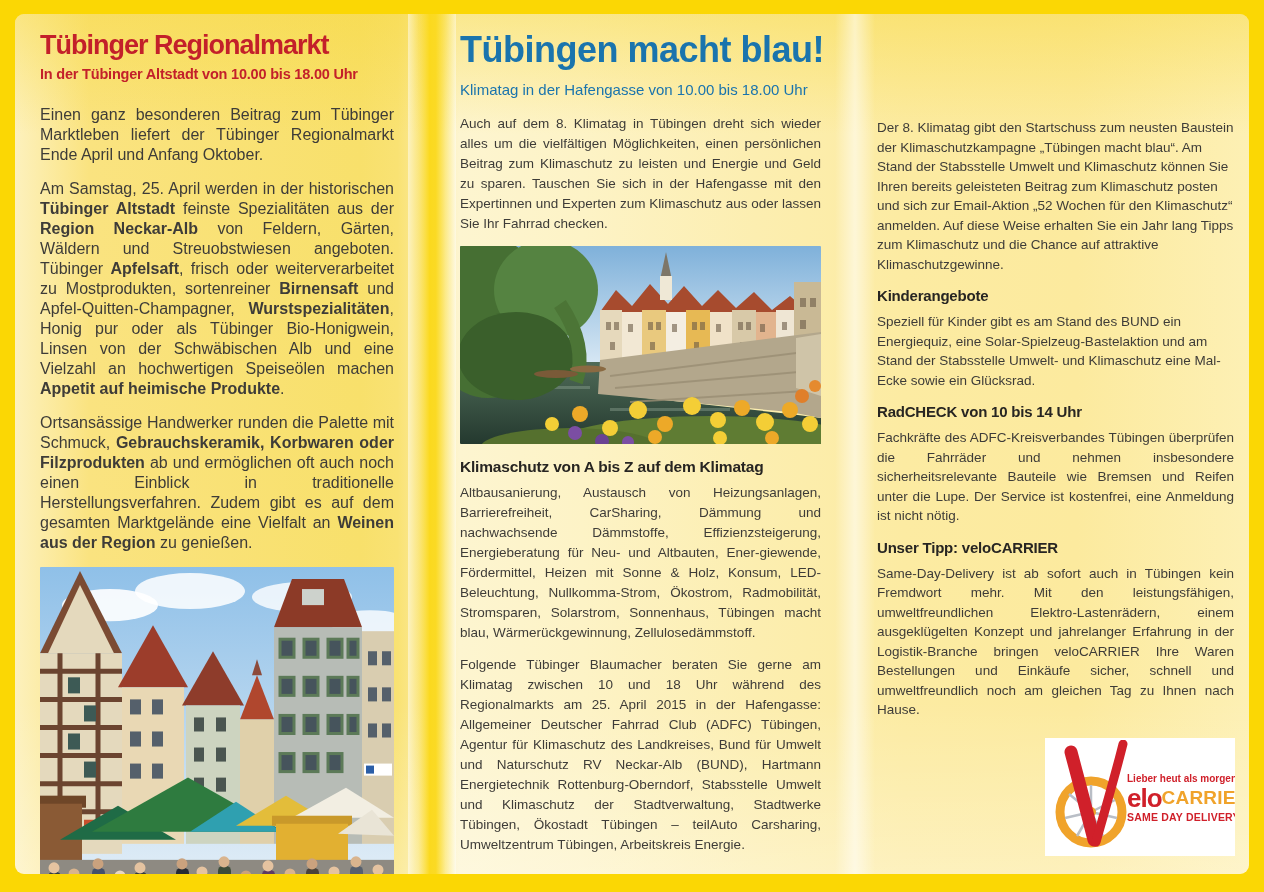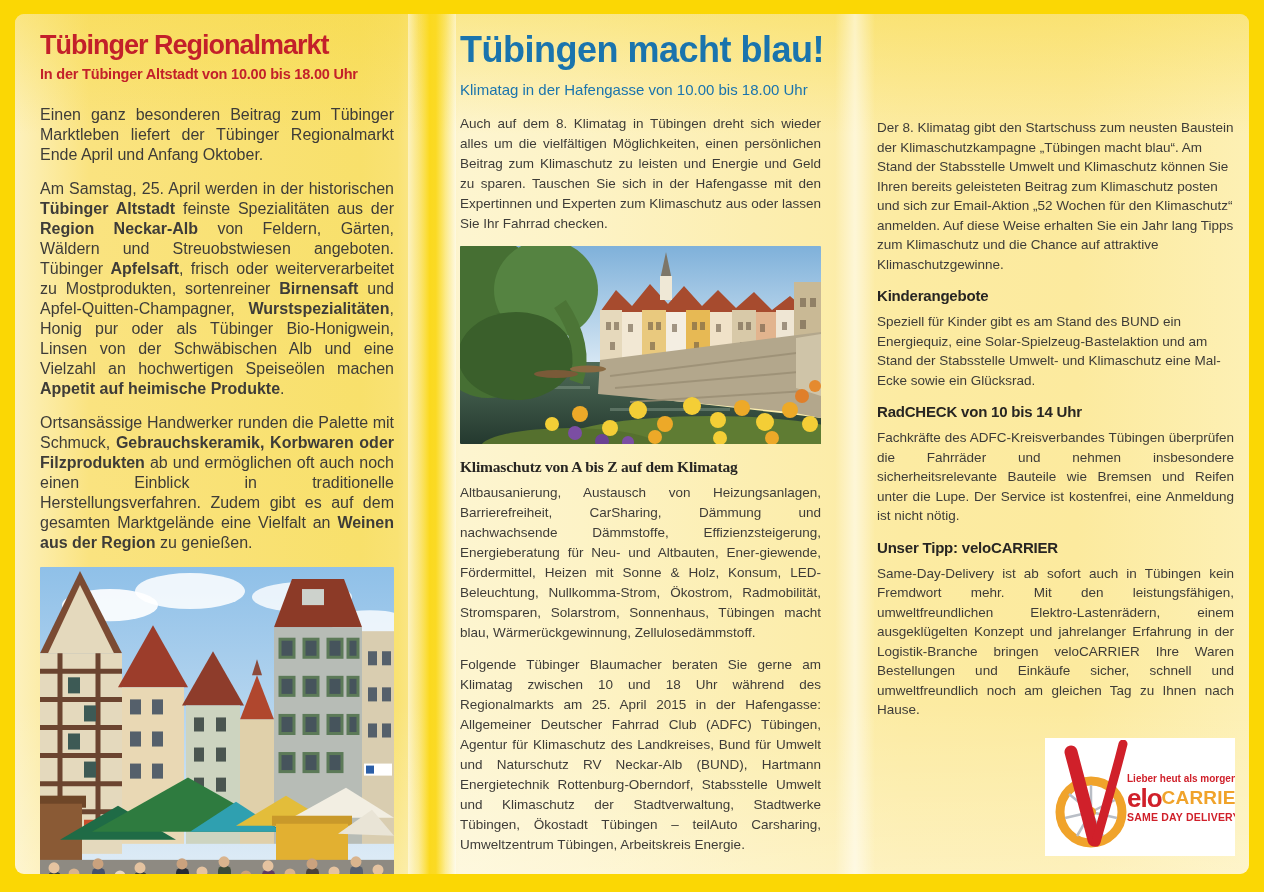--- a/index.html
+++ b/index.html
@@ -57,21 +57,21 @@
     font-size:15px;line-height:20px;font-weight:normal;color:#1a74ad;
     white-space:nowrap;margin-bottom:14px;
   }
   .col-mid p{
     font-size:13.5px;line-height:20px;text-align:justify;margin-bottom:12px;
   }
   h3.section{
     font-size:15px;line-height:19px;font-weight:bold;color:#272522;
     letter-spacing:-.2px;white-space:nowrap;margin-bottom:7px;
   }
-  .col-mid h3.section{font-size:15.5px;margin-top:0;font-family:Liberation Serif, serif;}
+  .col-mid h3.section{font-size:15.5px;margin-top:0;}
   .col-right p{
     font-size:13.5px;line-height:19.5px;text-align:left;margin-bottom:12px;
   }
   .col-right p.just{text-align:justify;}
 
   .photo{position:relative;overflow:hidden;border-radius:1px;}
   .photo svg{display:block;width:100%;height:100%;}
   .photo-market{width:354px;height:339px;margin-top:4px;}
   .photo-neckar{width:361px;height:198px;margin-bottom:13px;}
 

